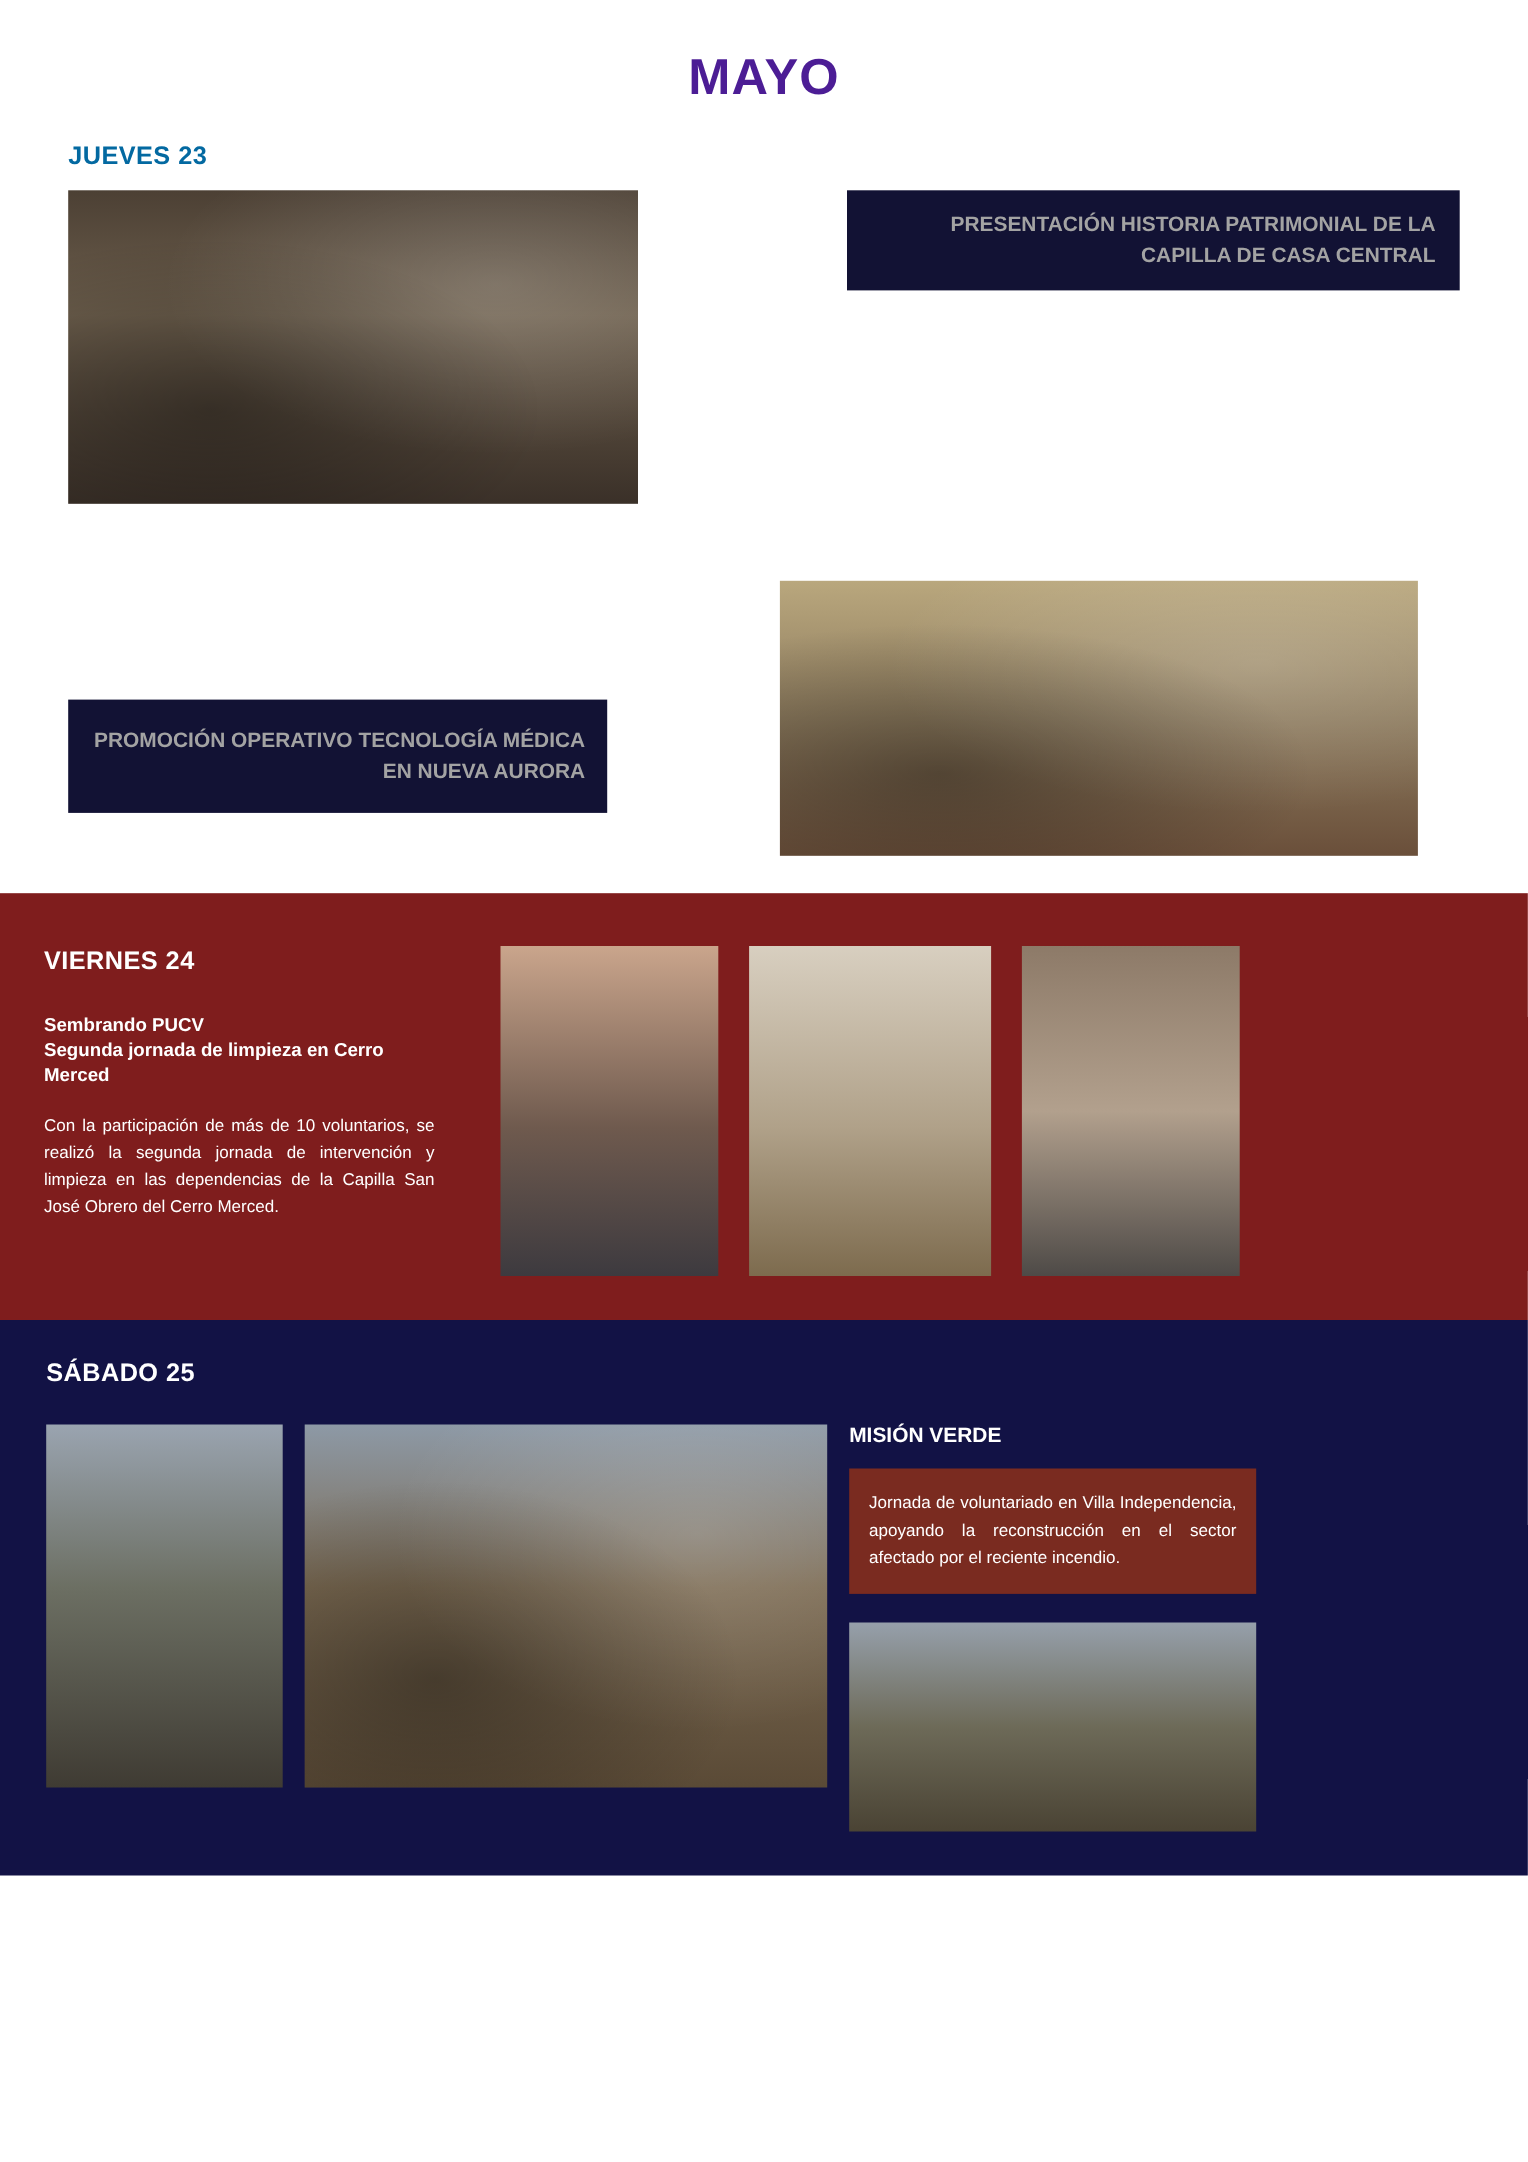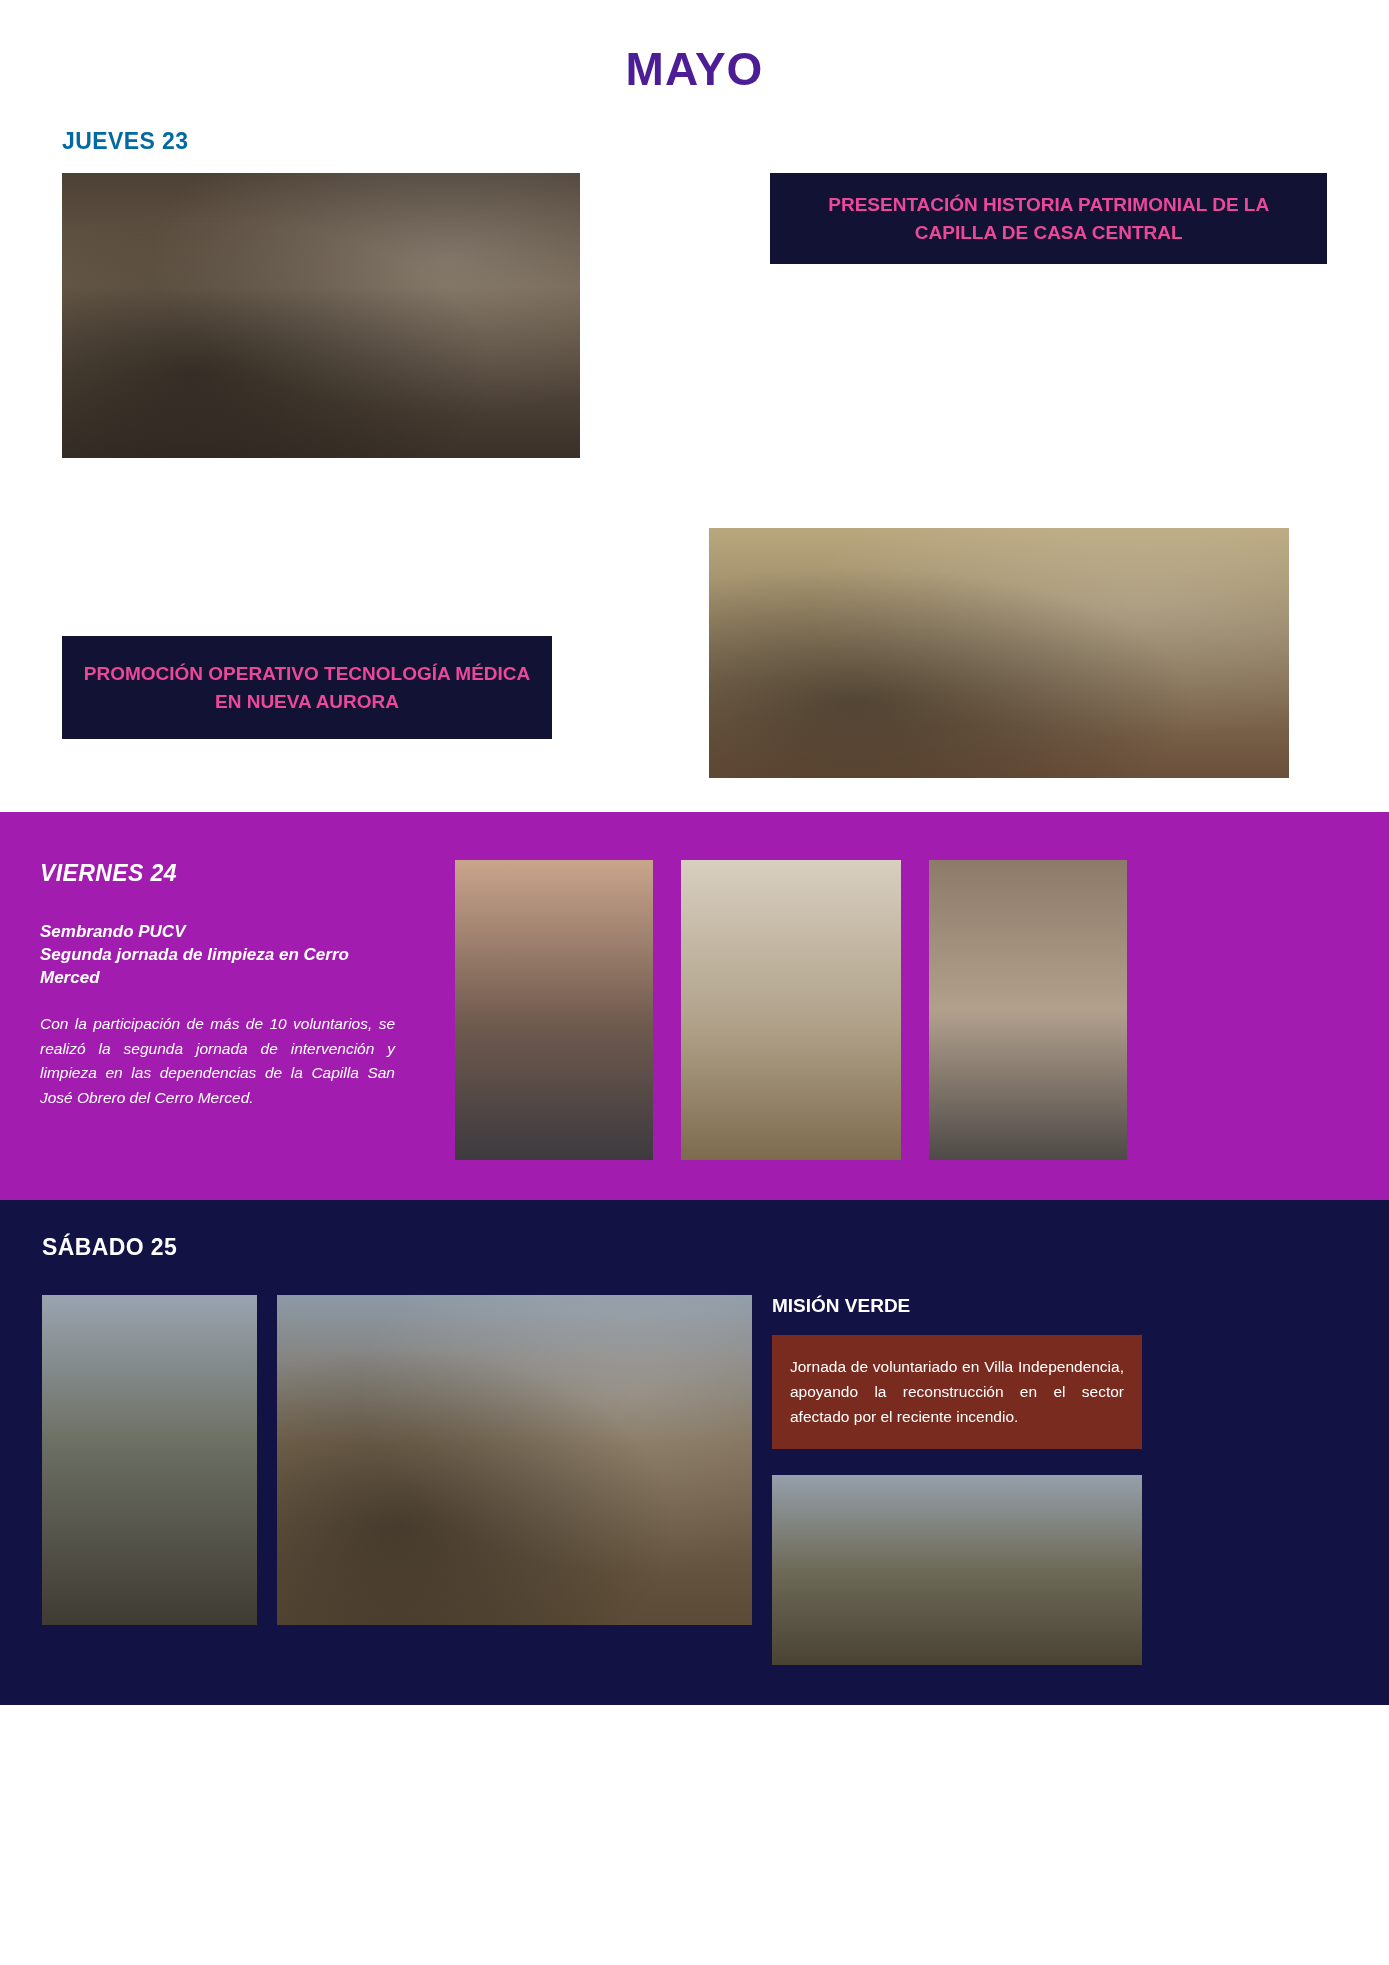--- a/index.html
+++ b/index.html
@@ -37,25 +37,25 @@
     overflow: hidden;
     position: relative;
   }
   .ph-chapel {
     width: 545px; height: 285px;
     background: linear-gradient(180deg,#4c4034 0%, #6d5f4d 40%, #3a3028 100%);
   }
   .right-col-1 { margin-left: 190px; width: 585px; }
   .banner {
     background: #121234;
-    color: #ec4899;
+    color: #a3a3a3;
     font-weight: bold;
     font-size: 19px;
     line-height: 1.45;
-    text-align: center;
+    text-align: right;
     padding: 18px 22px;
   }
   .para {
     font-size: 16.5px;
     line-height: 1.55;
     text-align: justify;
     color: #1e1e1e;
     margin-top: 22px;
   }
 
@@ -68,27 +68,26 @@
     padding: 24px 20px;
   }
   .ph-medical {
     width: 580px; height: 250px;
     margin-left: 152px;
     background: linear-gradient(180deg,#b9a77d 0%, #8d7b5e 50%, #6a4f3a 100%);
   }
 
   
   .sec-maroon {
-    background: #a21caf;
+    background: #7f1d1d;
     color: #fff;
     margin-top: 34px;
     padding: 48px 62px 40px 40px;
     display: flex;
     align-items: flex-start;
-    font-style: italic;
   }
   .maroon-left { width: 415px; padding-left: 0; }
   .day-label-light {
     font-size: 23px;
     font-weight: bold;
     letter-spacing: .4px;
     margin-bottom: 34px;
   }
   .sub-bold { font-size: 17px; font-weight: bold; line-height: 1.35; }
   .maroon-para {

